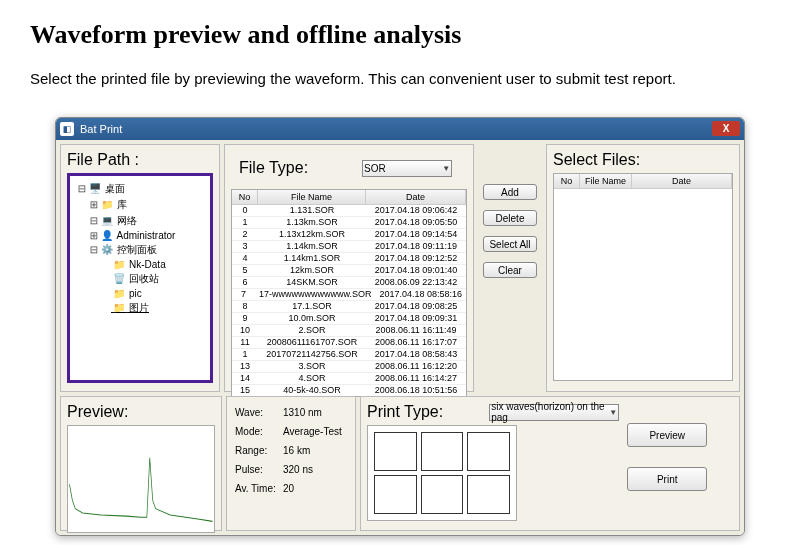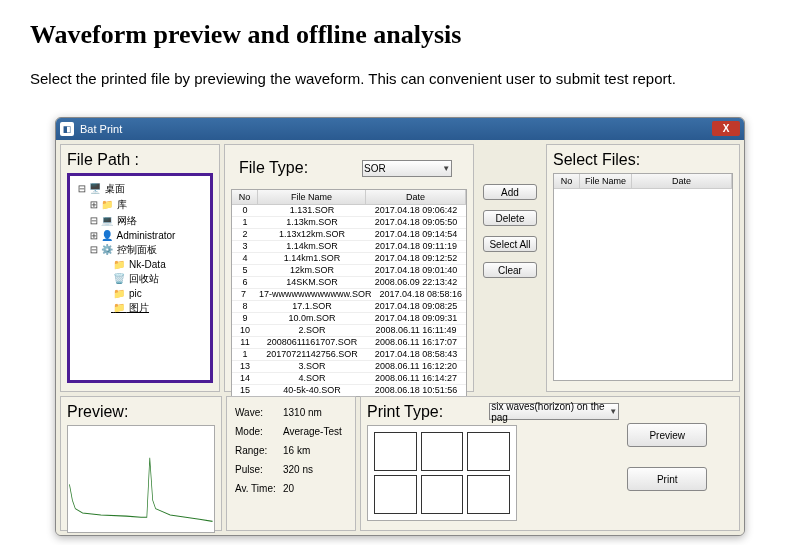--- a/index.html
+++ b/index.html
@@ -228,21 +228,21 @@
     height: 135px;
     display: flex;
     gap: 8px;
   }
   .printtype-left {
     display: flex;
     flex-direction: column;
   }
   .printtype-row {
     display: flex;
-    align-items: flex-start;
+    align-items: center;
     gap: 6px;
     margin-bottom: 4px;
   }
   .print-select {
     width: 130px;
   }
   .thumb-grid {
     border: 1px solid #aaa;
     background: #fff;
     padding: 6px;

